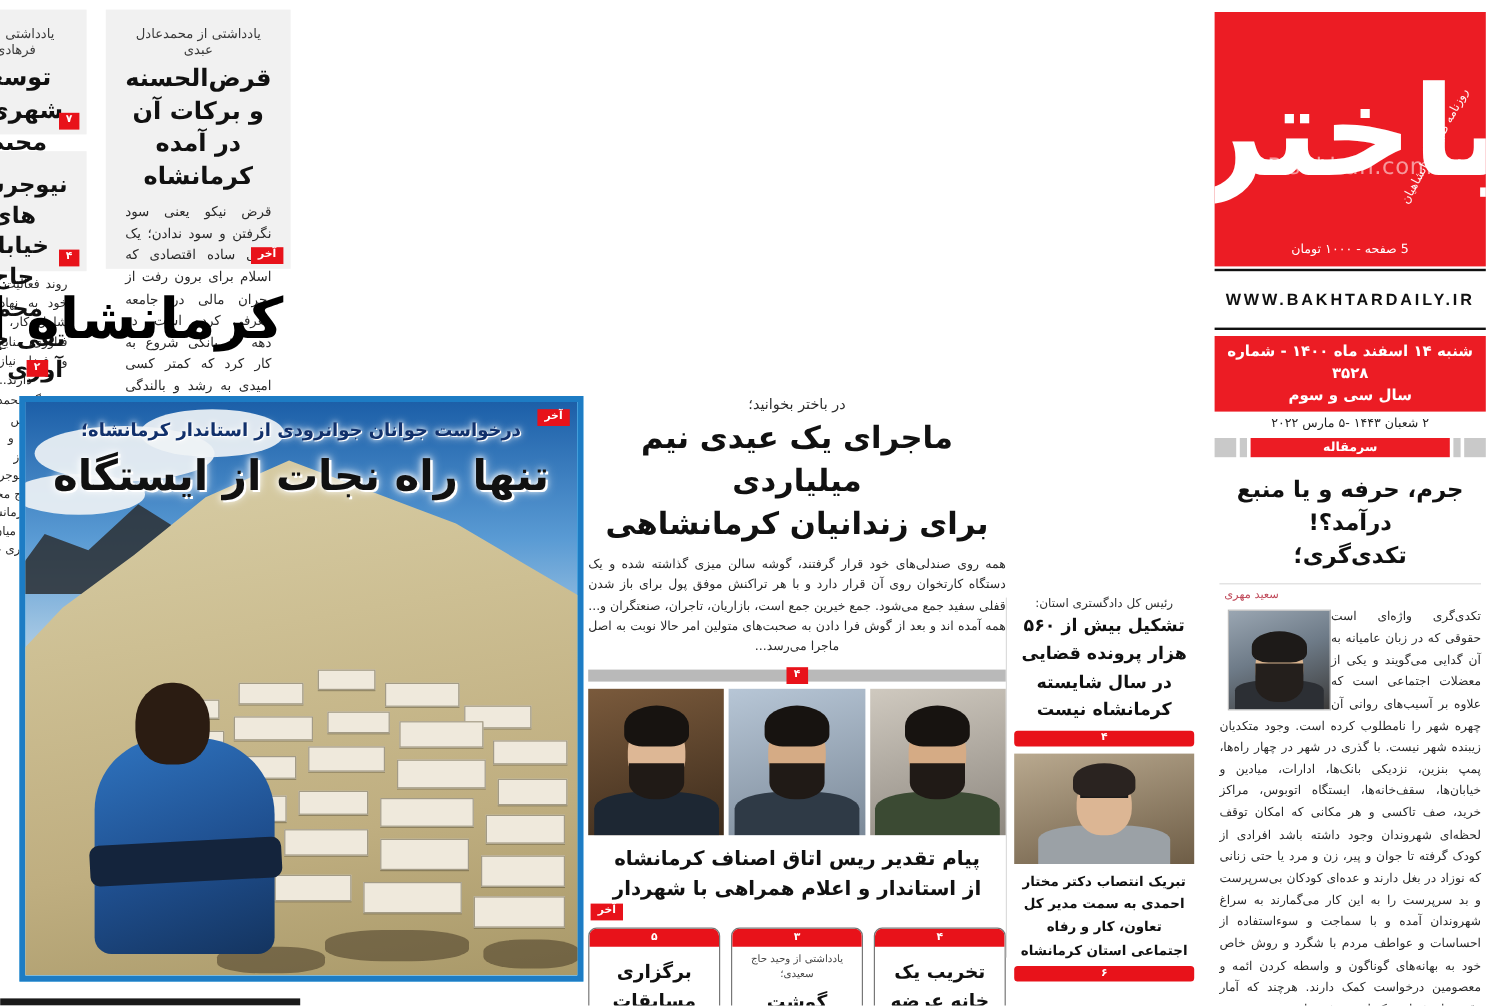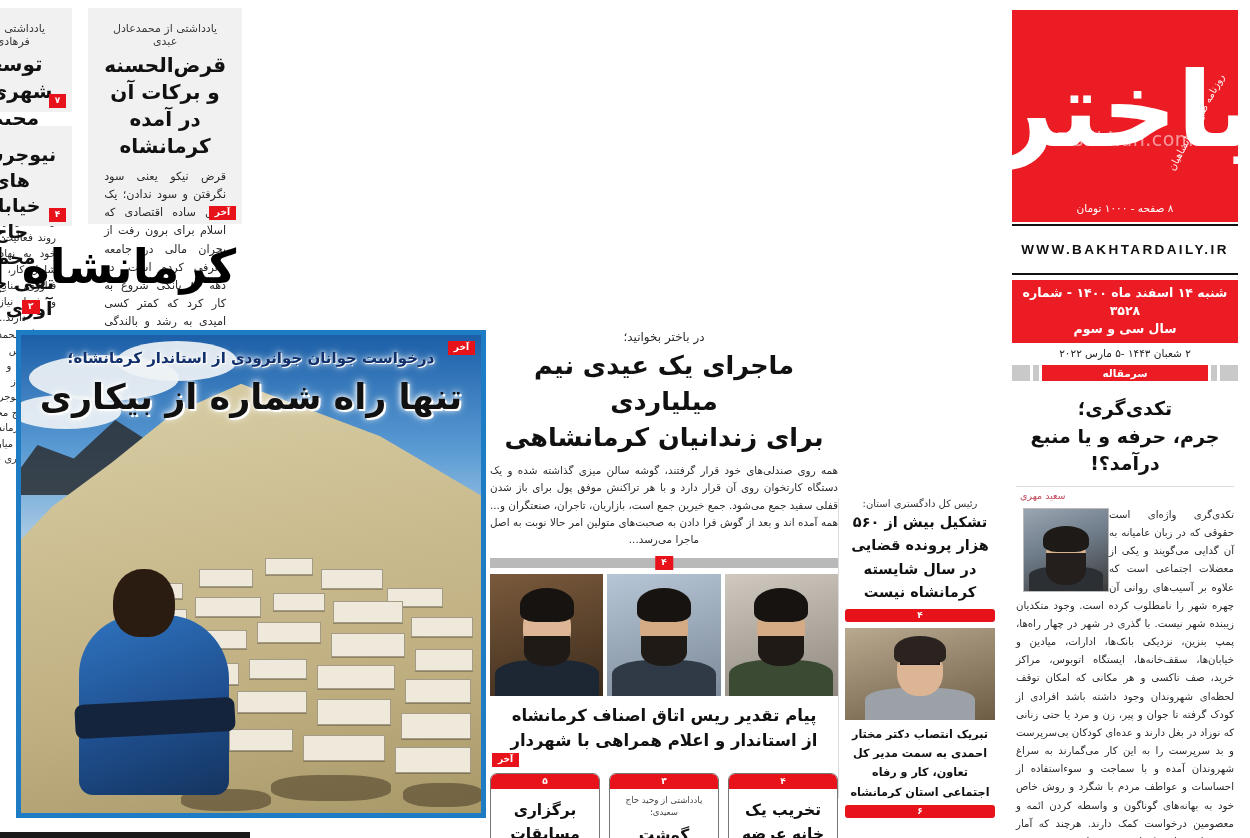--- a/index.html
+++ b/index.html
@@ -338,21 +338,21 @@
       <div class="rockshade" style="left:160px; bottom:2px; width:90px; height:22px;"></div>
       <div class="rockshade" style="left:382px; bottom:6px; width:80px; height:24px;"></div>
     </div>
 
     <div class="person-body"></div>
     <div class="person-sash"></div>
     <div class="person-head"></div>
 
     <div class="photo-kicker">درخواست جوانان جوانرودی از استاندار کرمانشاه؛</div>
     <div class="photo-title">
-      <div>تنها راه شماره از بیکاری</div>
+      <div>تنها راه نجات از ایستگاه</div>
     </div>
     <span class="pg-badge">آخر</span>
   </div>
 
   <div class="center-col">
     <div class="sub-kicker">در باختر بخوانید؛</div>
     <div class="sub-title">
       <div>ماجرای یک عیدی نیم میلیاردی</div>
       <div>برای زندانیان کرمانشاهی</div>
     </div>
@@ -427,43 +427,43 @@
 
   <div class="vsep" style="left:838px; top:498px; height:300px;"></div>
   <div class="bottom-rule"></div>
 
   <div class="masthead">
 
     <div class="logo-box">
       <div class="logo-script">باختر</div>
       <div class="logo-sub">روزنامه صبح کرمانشاهیان</div>
       <div class="logo-watermark">Pishkhan.com</div>
-      <div class="logo-price">۸ صفحه - ۱۰۰۰ تومان</div>
+      <div class="logo-price">5 صفحه - ۱۰۰۰ تومان</div>
     </div>
 
     <div class="logo-url">WWW.BAKHTARDAILY.IR</div>
 
     <div class="date-bar">
       <div>شنبه ۱۴ اسفند ماه ۱۴۰۰ - شماره ۳۵۲۸</div>
       <div>سال سی و سوم</div>
     </div>
     <div class="date-hijri">۲ شعبان ۱۴۴۳ -۵ مارس ۲۰۲۲</div>
 
     <div class="edit-headbar">
       <div class="seg seg1"></div>
       <div class="seg seg2"></div>
       <div class="mid">سرمقاله</div>
       <div class="seg seg2"></div>
       <div class="seg seg1"></div>
     </div>
 
     <div class="edit-box">
       <div class="edit-title">
+        <div>جرم، حرفه و یا منبع درآمد؟!</div>
         <div>تکدی‌گری؛</div>
-        <div>جرم، حرفه و یا منبع درآمد؟!</div>
       </div>
       <div class="edit-rule"></div>
       <div class="edit-author">سعید مهری</div>
 
       <div class="edit-photo">
         <div class="body"></div>
         <div class="face"></div>
         <div class="beard"></div>
         <div class="hair"></div>
       </div>

